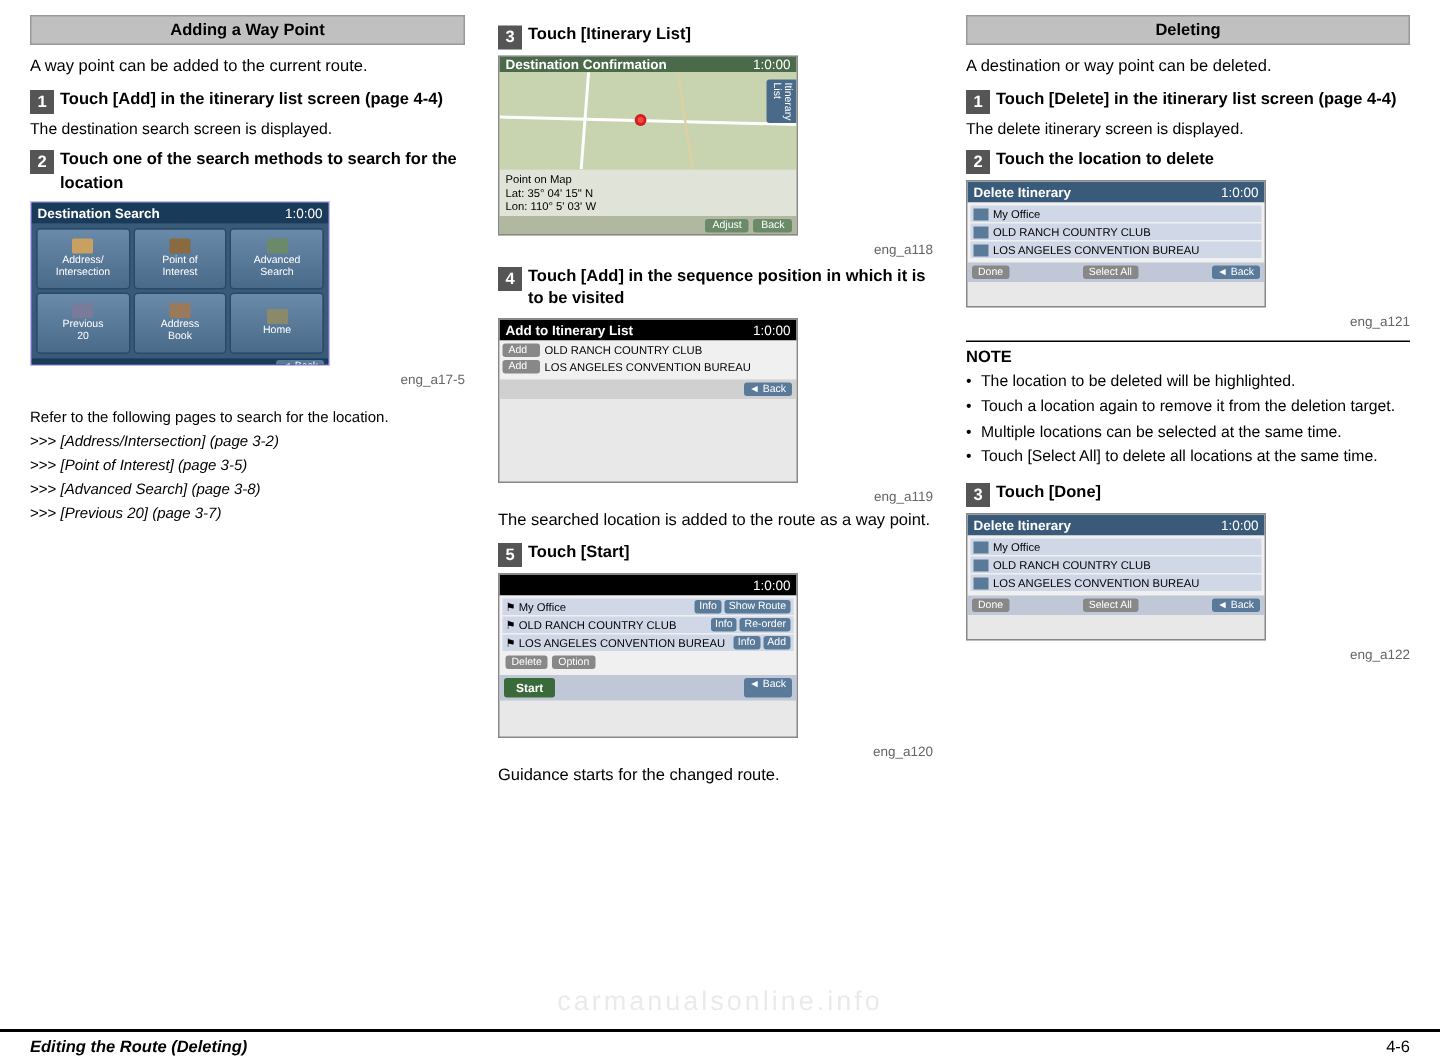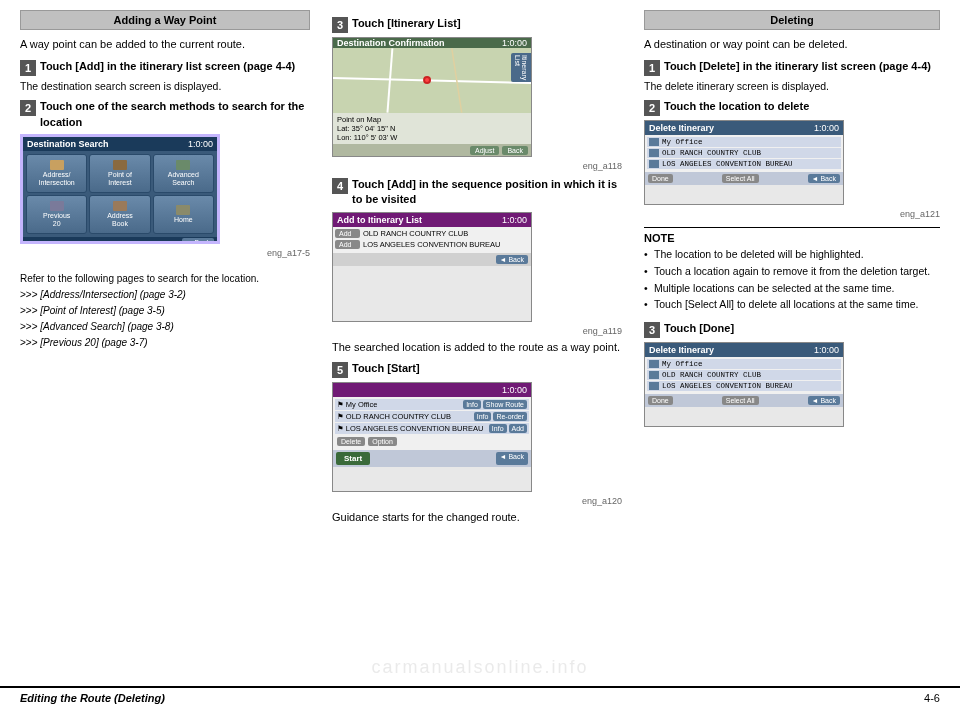--- a/index.html
+++ b/index.html
@@ -86,21 +86,21 @@
     }
 
     .step-subtitle {
       font-size: 10.5px;
       line-height: 1.4;
       margin-bottom: 4px;
       margin-left: 0;
     }
 
     .nav-screen {
-      border: 3px solid #c4b5fd;
+      border: 1px solid #c4b5fd;
       background: #2a4a6a;
       width: 200px;
       height: 110px;
       margin: 4px 0;
       position: relative;
       overflow: hidden;
     }
 
     .nav-screen-header {
       background: #1a3a5a;
@@ -249,21 +249,21 @@
       border: 1px solid #888;
       background: #e8e8e8;
       width: 200px;
       height: 110px;
       margin: 4px 0;
       position: relative;
       overflow: hidden;
     }
 
     .add-header {
-      background: #701a75;
+      background: #000000;
       display: flex;
       justify-content: space-between;
       padding: 2px 4px;
     }
 
     .add-title {
       color: #fff;
       font-size: 9px;
       font-weight: bold;
     }
@@ -441,21 +441,20 @@
     .del-header {
       background: #3a5a7a;
       display: flex;
       justify-content: space-between;
       padding: 2px 4px;
     }
 
     .del-content {
       background: #f0f0f0;
       padding: 2px;
-      font-family: Liberation Mono, monospace;
     }
 
     .del-row {
       display: flex;
       align-items: center;
       padding: 1px 2px;
       font-size: 8px;
       margin-bottom: 1px;
       background: #d0d8e8;
     }
@@ -744,20 +743,21 @@
             <span style="width:10px;height:8px;background:#5a7a9a;margin-right:3px;display:inline-block;flex-shrink:0;"></span>
             <span class="del-row-text">LOS ANGELES CONVENTION BUREAU</span>
           </div>
         </div>
         <div class="del-bottom">
           <span class="del-btn-done">Done</span>
           <span class="del-btn-select">Select All</span>
           <span class="del-btn-back">◄ Back</span>
         </div>
       </div>
+      <div class="image-caption">eng_a122</div>
 
     </div>
   </div>
 
   <div class="page-footer">
     <span class="footer-title">Editing the Route (Deleting)</span>
     <span class="footer-page">4-6</span>
   </div>
 </div>
 

